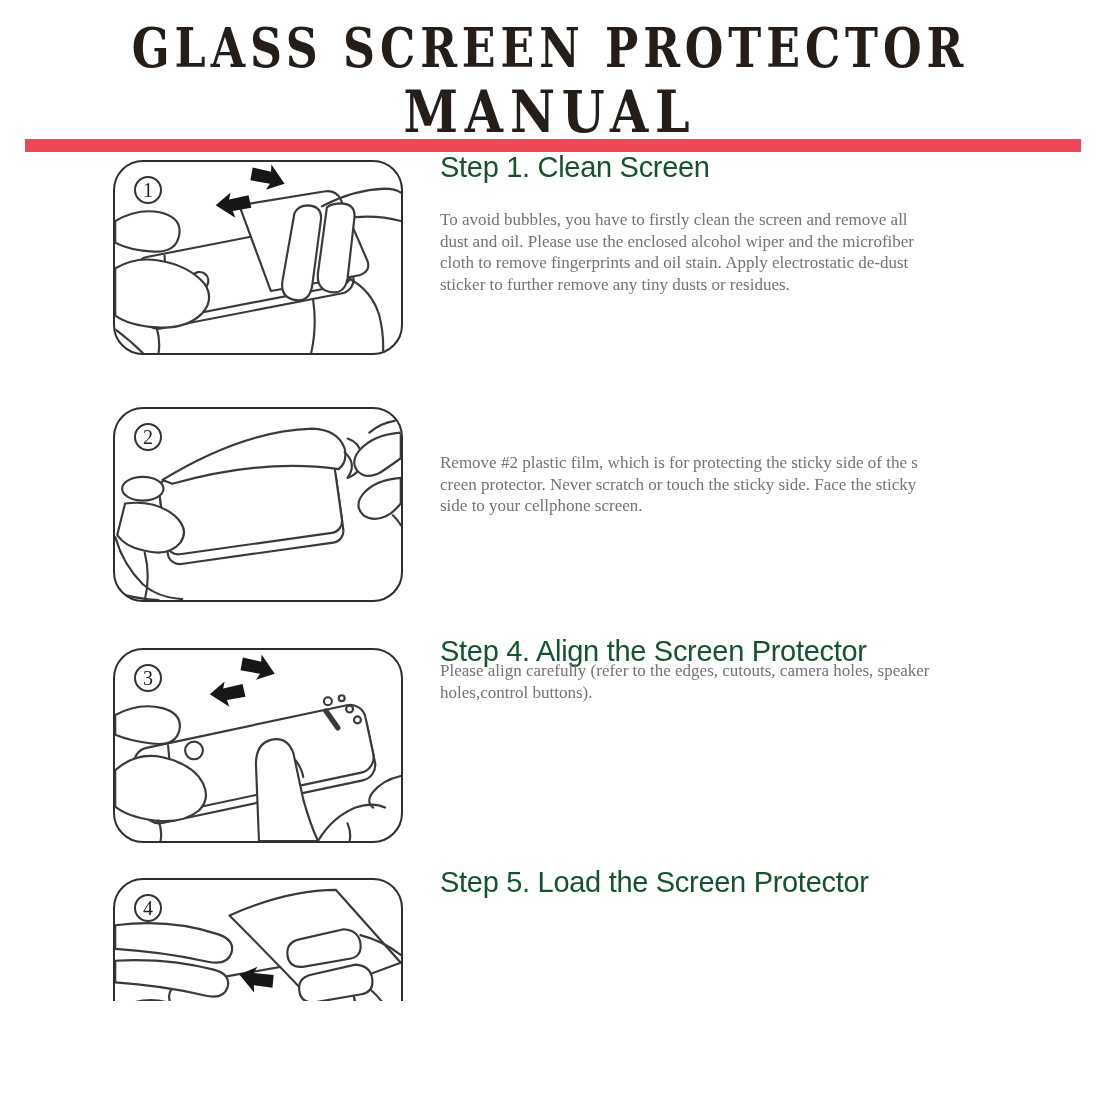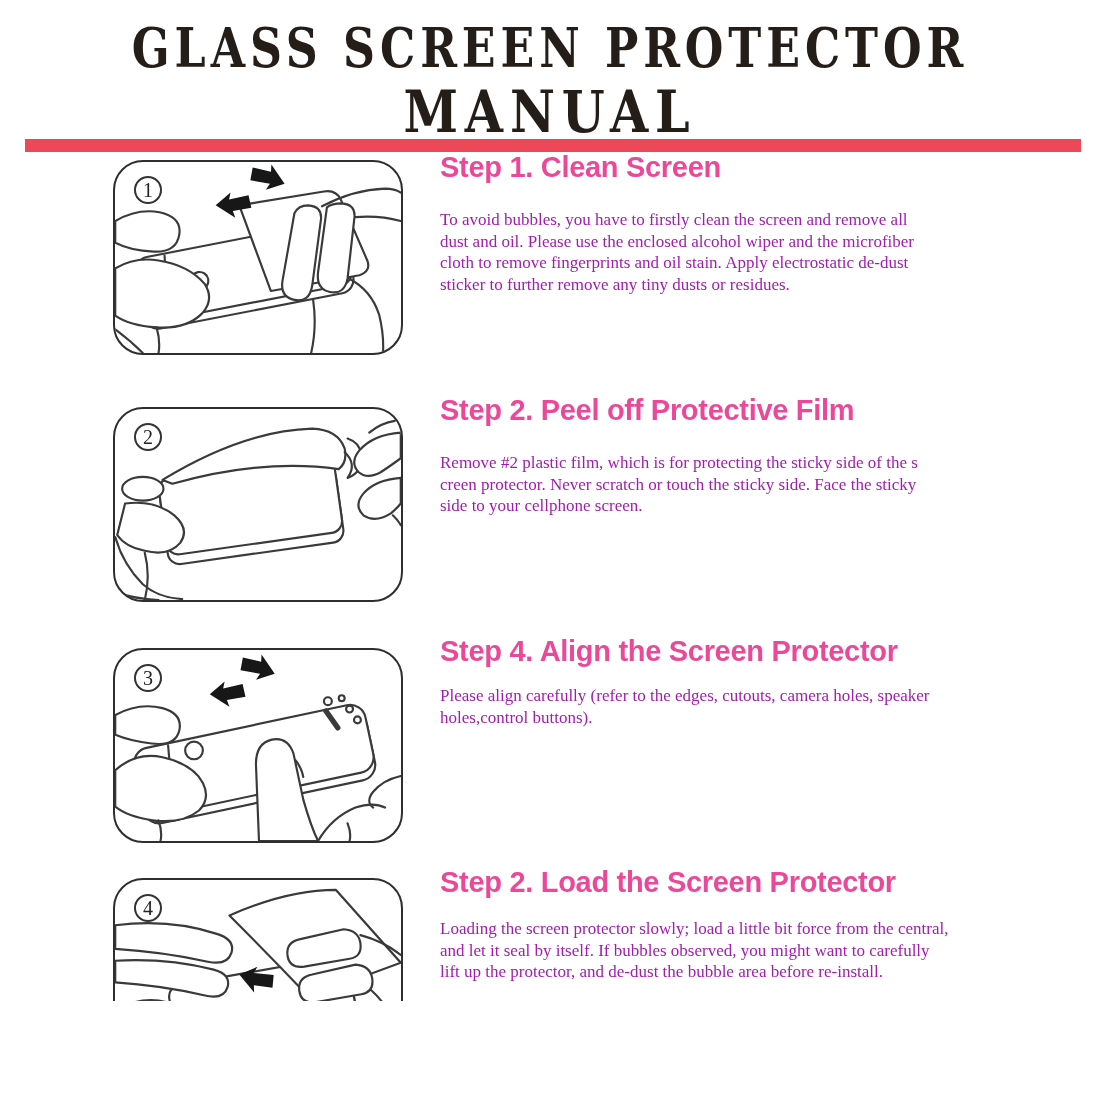--- a/index.html
+++ b/index.html
@@ -11,24 +11,24 @@
   .title.l1{top:16px;font-size:54px;letter-spacing:6px;transform:scaleX(0.82);}
   .title.l2{top:78px;font-size:58px;letter-spacing:8px;transform:scaleX(0.85);}
   .divider{position:absolute;left:25px;top:139px;width:1056px;height:13px;background:#ee4758;}
   
   .illo{position:absolute;left:113px;width:290px;height:195px;box-sizing:border-box;
         border:2.5px solid #2e2e2e;border-radius:30px;background:#fff;}
   .illo svg{position:absolute;left:0;top:0;width:100%;height:100%;border-radius:27px;}
   .num{position:absolute;left:19px;top:14px;width:28px;height:28px;box-sizing:border-box;
        border:2px solid #333;border-radius:50%;text-align:center;line-height:25px;
        font-family:"Liberation Serif",serif;font-size:20px;color:#222;background:#fff;}
-  .head{position:absolute;left:440px;margin:0;font-weight:700;font-size:29px;
-        letter-spacing:-0.3px;color:#ec4899;font-family:"Liberation Sans",sans-serif;}
+  .head{position:absolute;left:440px;margin:0;font-weight:400;font-size:29px;
+        letter-spacing:-0.3px;color:#14532d;font-family:"Liberation Sans",sans-serif;}
   .body{position:absolute;left:440px;width:640px;margin:0;white-space:pre-line;
-        font-family:"Liberation Serif",serif;font-size:17px;line-height:21.5px;color:#a21caf;}
+        font-family:"Liberation Serif",serif;font-size:17px;line-height:21.5px;color:#737373;}
   
   .ln{fill:none;stroke:#3a3a3a;stroke-width:2.2;stroke-linecap:round;stroke-linejoin:round;}
   .wh{fill:#ffffff;stroke:#3a3a3a;stroke-width:2.2;stroke-linecap:round;stroke-linejoin:round;}
   .blk{fill:#171717;stroke:none;}
   .slot{fill:none;stroke:#3a3a3a;stroke-width:5.5;stroke-linecap:round;}
 </style>
 </head>
 <body>
 
 <div class="page">
@@ -84,21 +84,20 @@
       <path class="ln" d="M258,24 Q270,14 284,12"></path>
       <path class="ln" d="M282,108 Q288,114 290,118"></path>
       <ellipse class="wh" cx="28" cy="81" rx="21" ry="12"></ellipse>
       <path class="wh" d="M10,96 Q40,92 60,108 Q76,122 66,136 Q54,150 30,144 Q10,140 2,128 Z"></path>
       <path class="ln" d="M30,146 Q36,170 30,194"></path>
       <path class="ln" d="M0,130 Q8,158 28,178 Q44,192 68,193"></path>
       <path class="ln" d="M0,186 Q20,193 44,194"></path>
     </svg>
     <div class="num">2</div>
   </div>
-  <h2 class="head" style="top:394px">Step 2. Peel off Protective Film</h2>
   <p class="body" style="top:452px">Remove #2 plastic film, which is for protecting the sticky side of the s
 creen protector. Never scratch or touch the sticky side. Face the sticky
 side to your cellphone screen.</p>
 
   <div class="illo" style="top:648px">
     <svg viewBox="0 0 290 194">
       <g transform="rotate(-12 145 108)">
         <rect class="wh" x="20" y="84" width="240" height="70" rx="16"></rect>
         <rect class="wh" x="20" y="76" width="240" height="70" rx="16"></rect>
         <line class="ln" x1="58" y1="78" x2="50" y2="144"></line>
@@ -120,21 +119,21 @@
       <g transform="translate(96,45) rotate(-4)">
           <polygon class="blk" points="0,0 16,-12 14,-5 34,-8 36,5 17,7 19,14"></polygon>
         </g>
       <g transform="translate(162,24) rotate(199)">
           <polygon class="blk" points="0,0 16,-12 14,-5 34,-8 36,5 17,7 19,14"></polygon>
         </g>
     </svg>
     <div class="num">3</div>
   </div>
   <h2 class="head" style="top:635px">Step 4. Align the Screen Protector</h2>
-  <p class="body" style="top:685px">Please align carefully (refer to the edges, cutouts, camera holes, speaker
+  <p class="body" style="top:660px">Please align carefully (refer to the edges, cutouts, camera holes, speaker
 holes,control buttons).</p>
 
   <div class="illo" style="top:878px">
     <svg viewBox="0 0 290 194">
       <g transform="rotate(-10 150 130)">
         <rect class="wh" x="58" y="100" width="185" height="64" rx="12"></rect>
         <rect class="wh" x="58" y="92" width="185" height="64" rx="12"></rect>
       </g>
       <path class="wh" d="M116,36 Q175,10 224,10 L290,84 Q242,102 196,118 Q158,78 116,36 Z"></path>
       <path class="wh" d="M232,50 L188,60 Q173,63 175,77 Q177,90 192,88 L238,80 Q251,78 249,64 Q247,51 232,50 Z"></path>
@@ -146,18 +145,15 @@
       <path class="wh" d="M0,82 Q52,79 100,91 Q118,96 114,109 Q110,122 90,117 Q46,107 0,104 Z"></path>
       <ellipse class="wh" cx="36" cy="136" rx="30" ry="14"></ellipse>
       <path class="ln" d="M66,146 Q92,166 112,188"></path>
       <path class="ln" d="M0,158 Q20,168 36,186 Q44,194 48,194"></path>
       <g transform="translate(126,96) rotate(14)">
           <polygon class="blk" points="0,0 16,-12 14,-5 34,-8 36,5 17,7 19,14"></polygon>
         </g>
     </svg>
     <div class="num">4</div>
   </div>
-  <h2 class="head" style="top:866px">Step 2. Load the Screen Protector</h2>
-  <p class="body" style="top:918px">Loading the screen protector slowly; load a little bit force from the central,
-and let it seal by itself. If bubbles observed, you might want to carefully
-lift up the protector, and de-dust the bubble area before re-install.</p>
+  <h2 class="head" style="top:866px">Step 5. Load the Screen Protector</h2>
 
 </div>
 
 </body></html>

